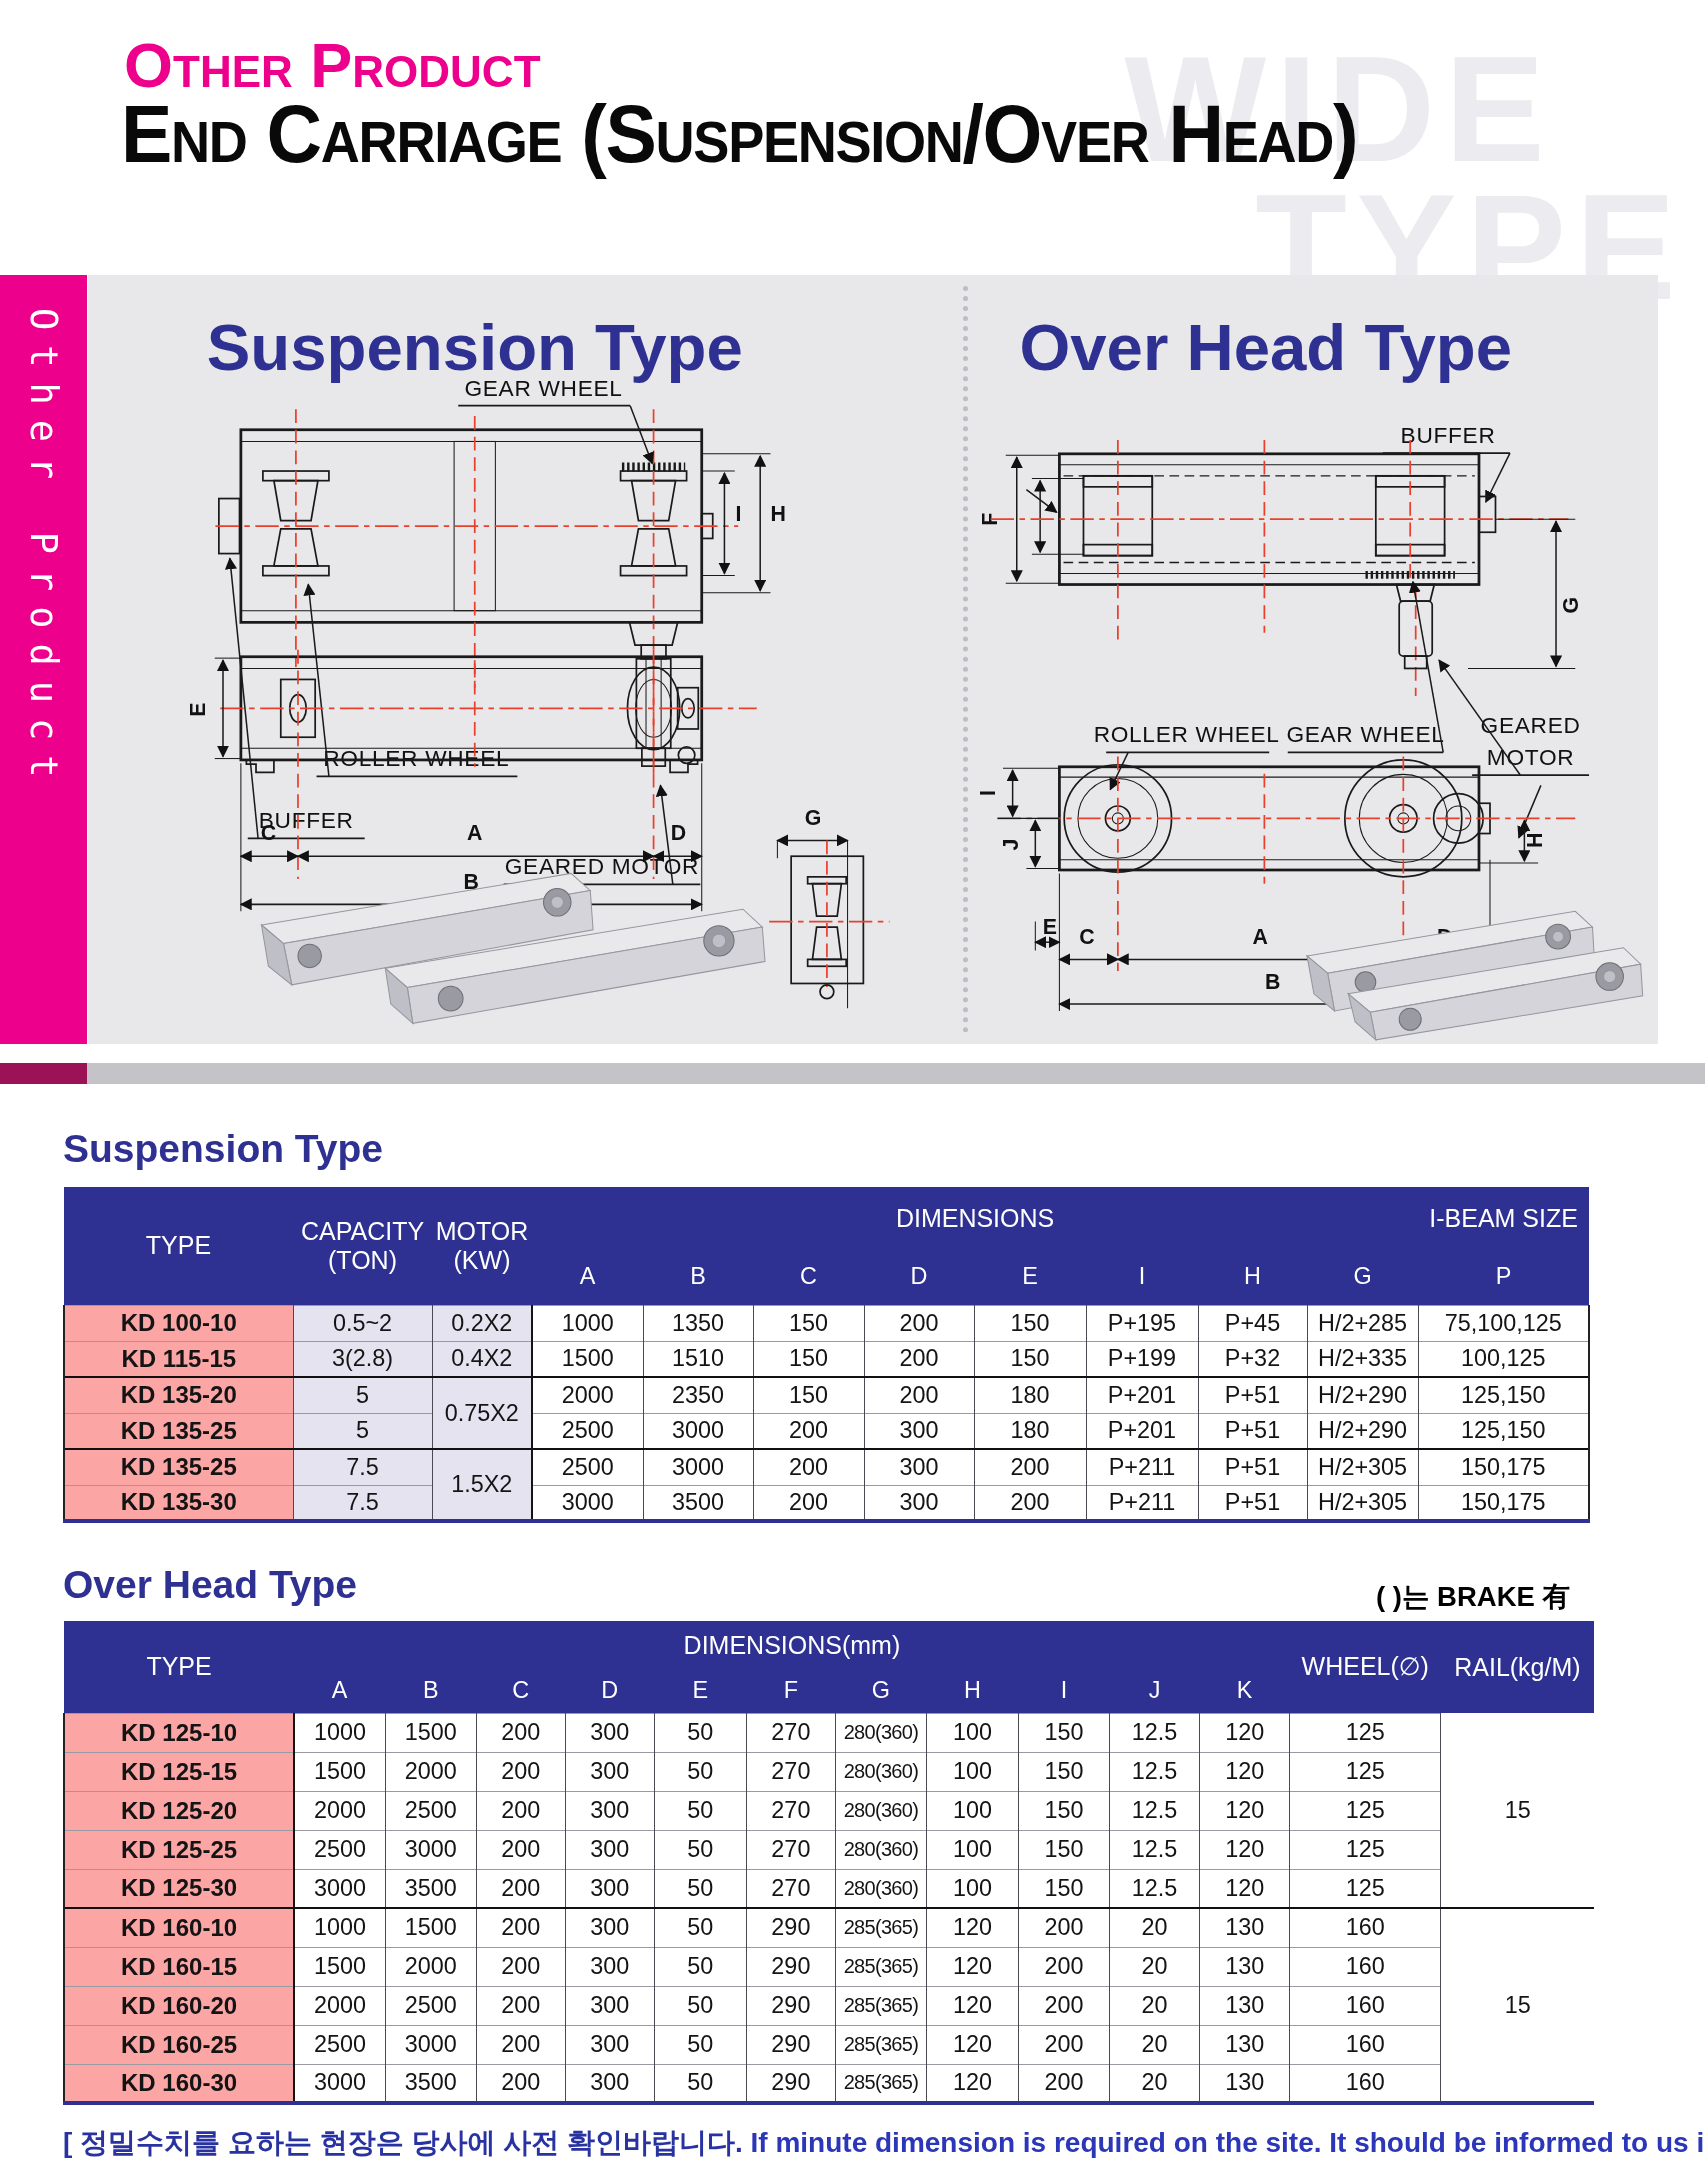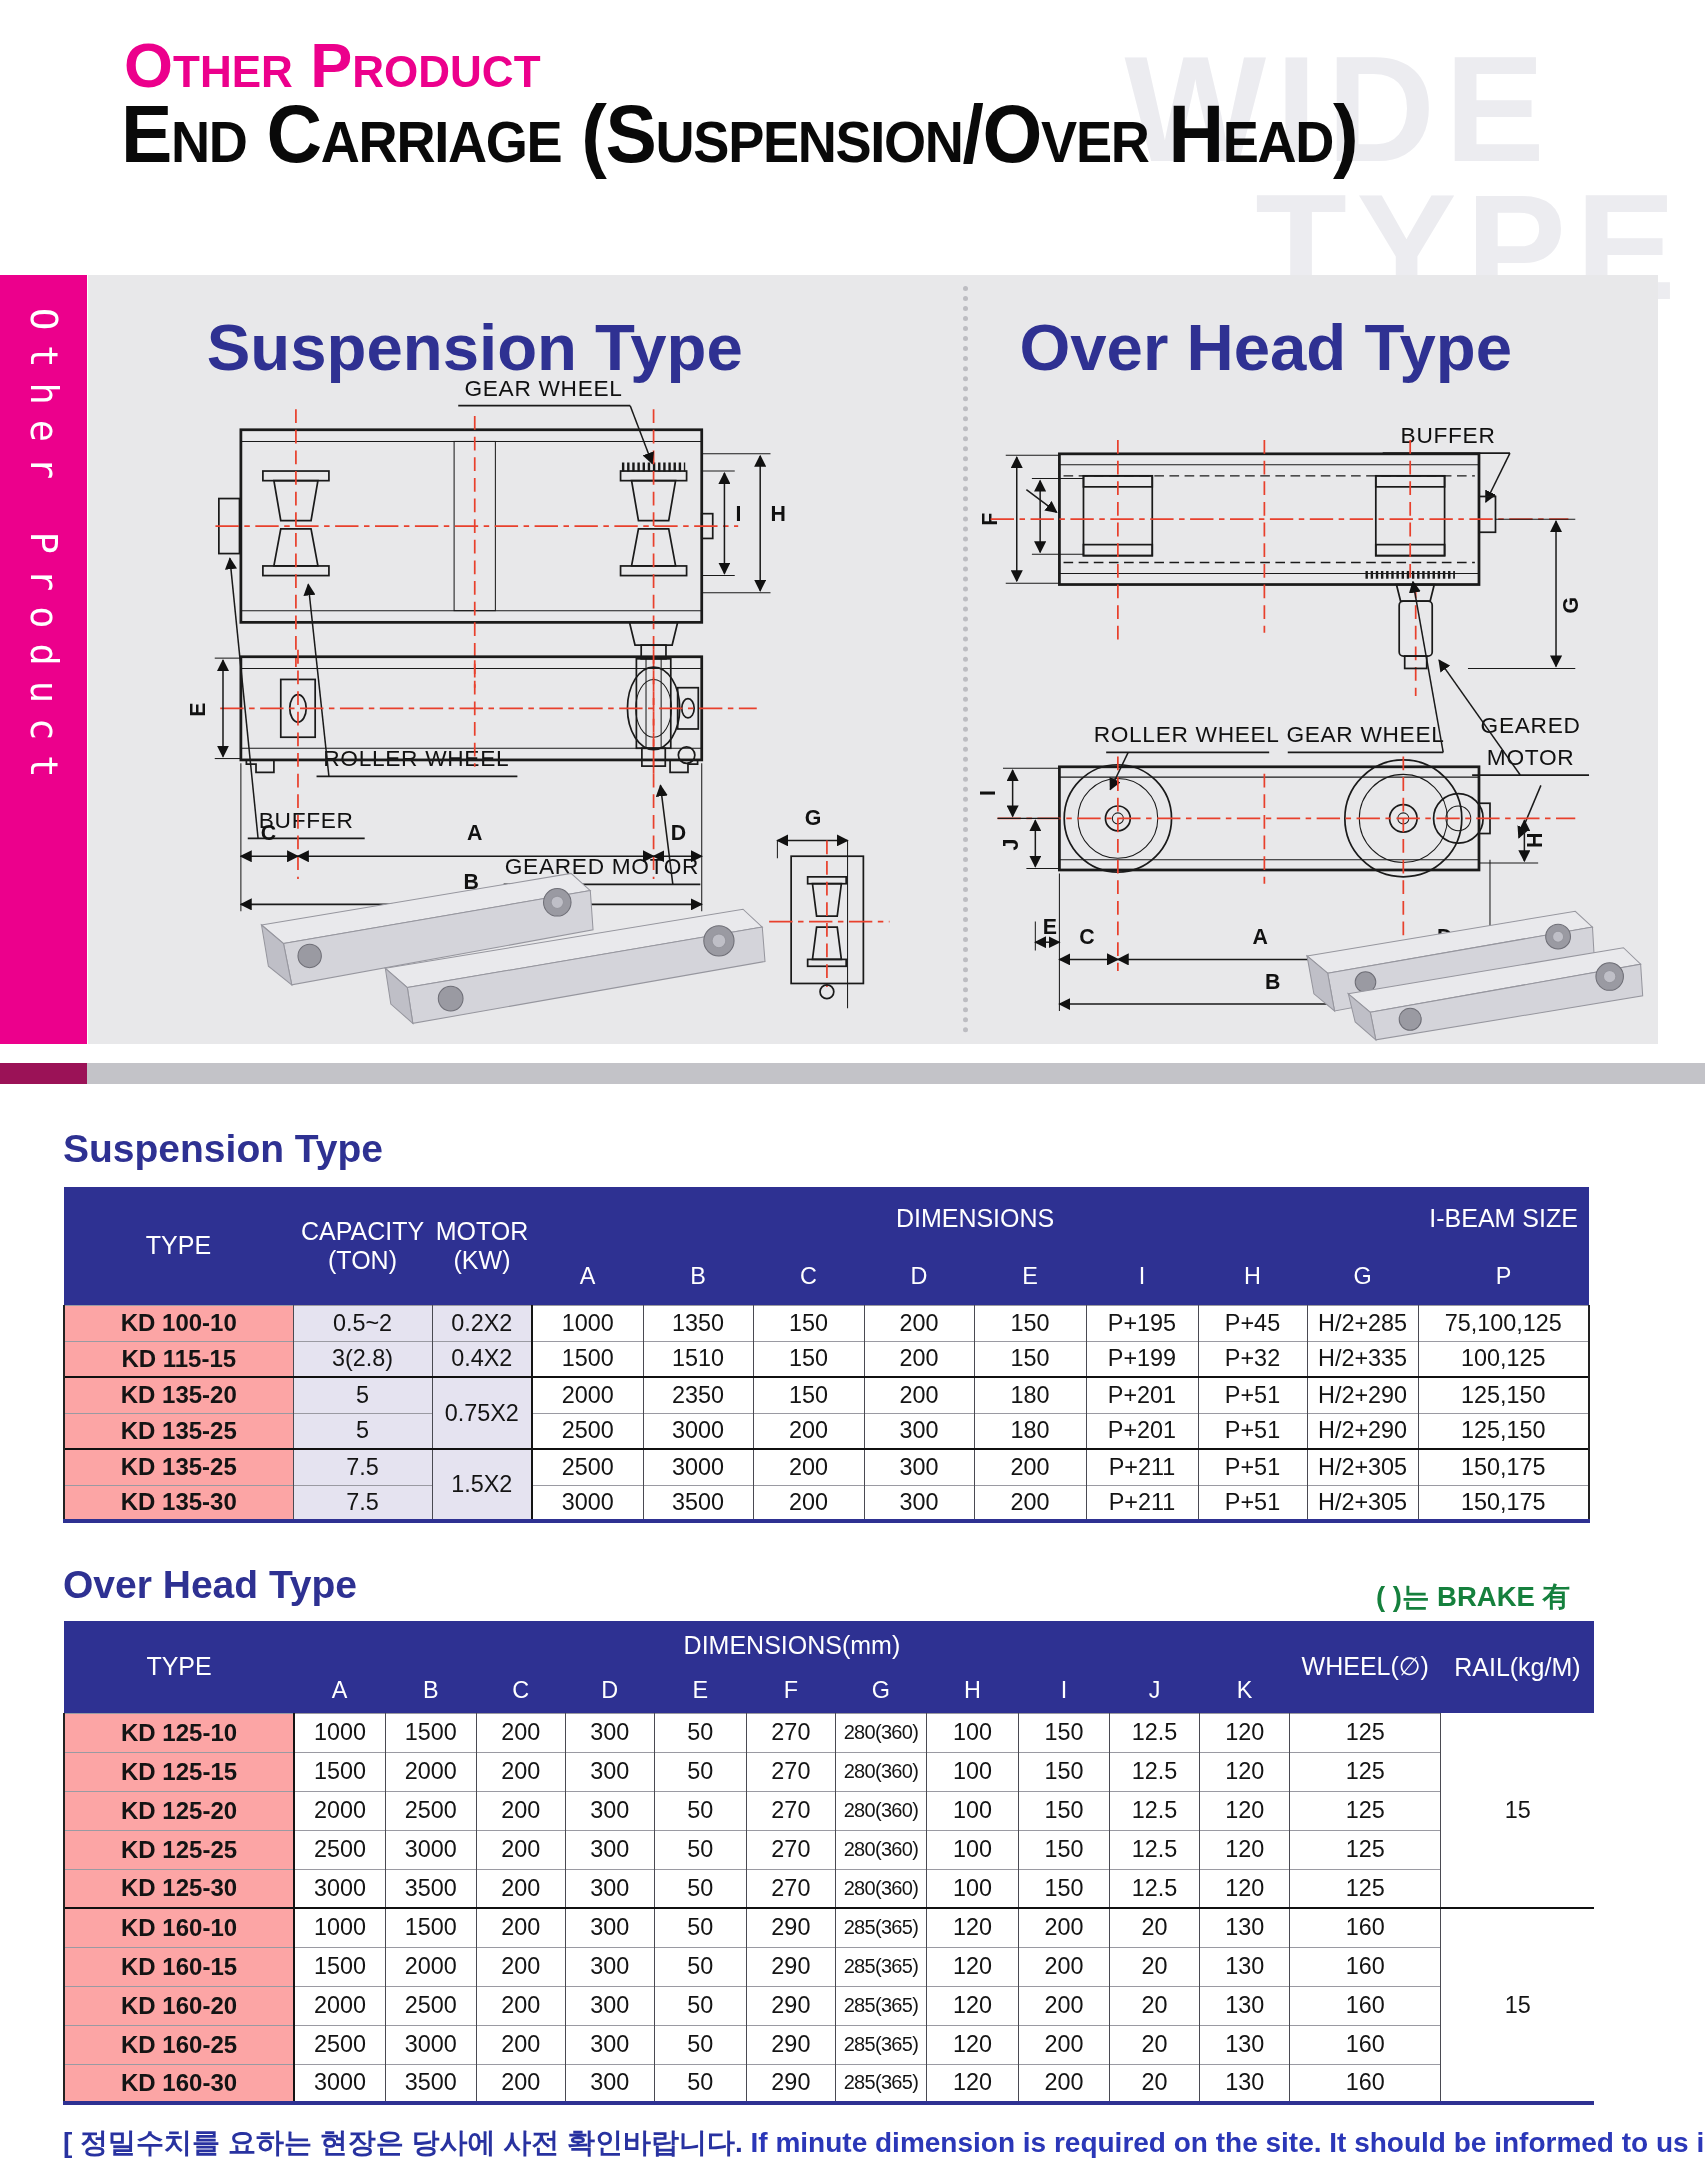--- a/index.html
+++ b/index.html
@@ -29,21 +29,21 @@
   .divider{position:absolute;left:875px;top:11px;height:747px;width:0;border-left:5.5px dotted #bdbdc2;}
 
   
   .strip-m{position:absolute;left:0;top:1063px;width:87px;height:20.6px;background:#9b1257;}
   .strip-g{position:absolute;left:87px;top:1063px;width:1619px;height:20.6px;background:#c3c3c8;}
 
   
   .sec-heading{position:absolute;margin:0;font-size:39px;font-weight:bold;color:#2e3192;z-index:2;}
   #sus-heading{left:63px;top:1127px;}
   #oh-heading{left:63px;top:1563px;}
-  .brake-note{position:absolute;left:1376px;top:1579px;font-size:27.5px;font-weight:bold;color:#15803d;z-index:2;}
+  .brake-note{position:absolute;left:1376px;top:1579px;font-size:27.5px;font-weight:bold;color:#000000;z-index:2;}
 
   
   table.dtable{position:absolute;border-collapse:collapse;table-layout:fixed;background:#fff;
                border-bottom:4.1px solid #2e3192;z-index:2;}
   #sus-table{left:63px;top:1187px;width:1526px;}
   #oh-table{left:63px;top:1621px;width:1531px;}
   .dtable th{background:#2e3192;color:#fff;font-weight:normal;border:0;text-align:center;
              font-size:25px;padding:0;}
   .dtable .h2 th{font-size:23.4px;}
   #sus-table tr.h1{height:62px;} #sus-table tr.h2{height:56px;}

